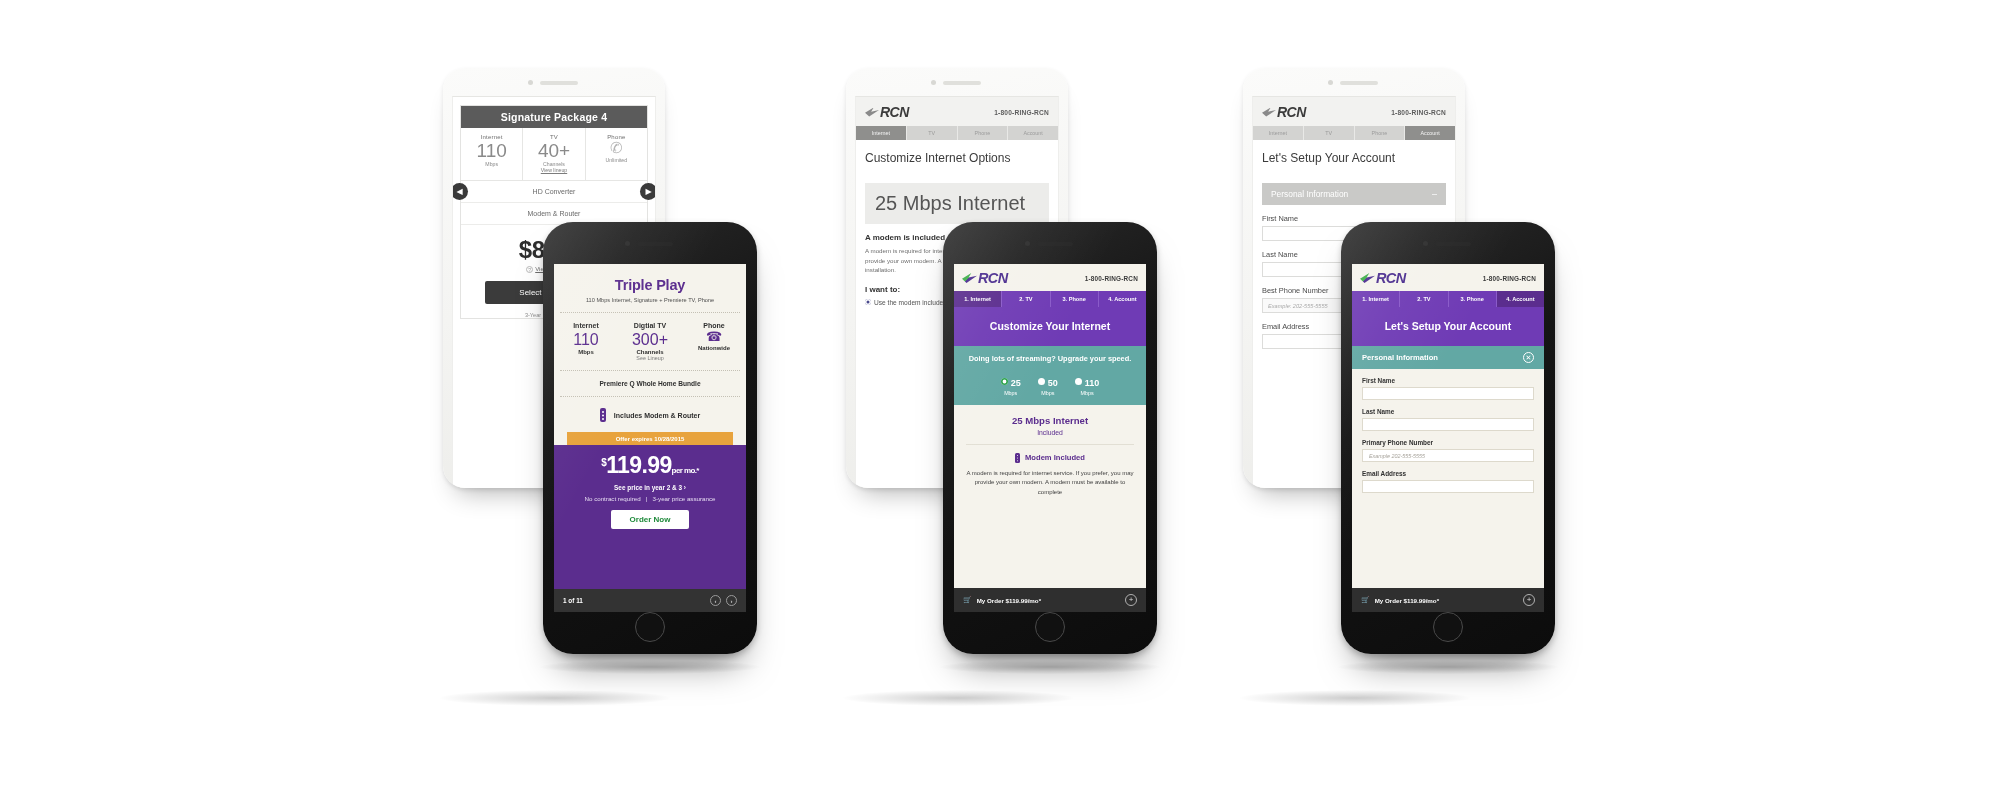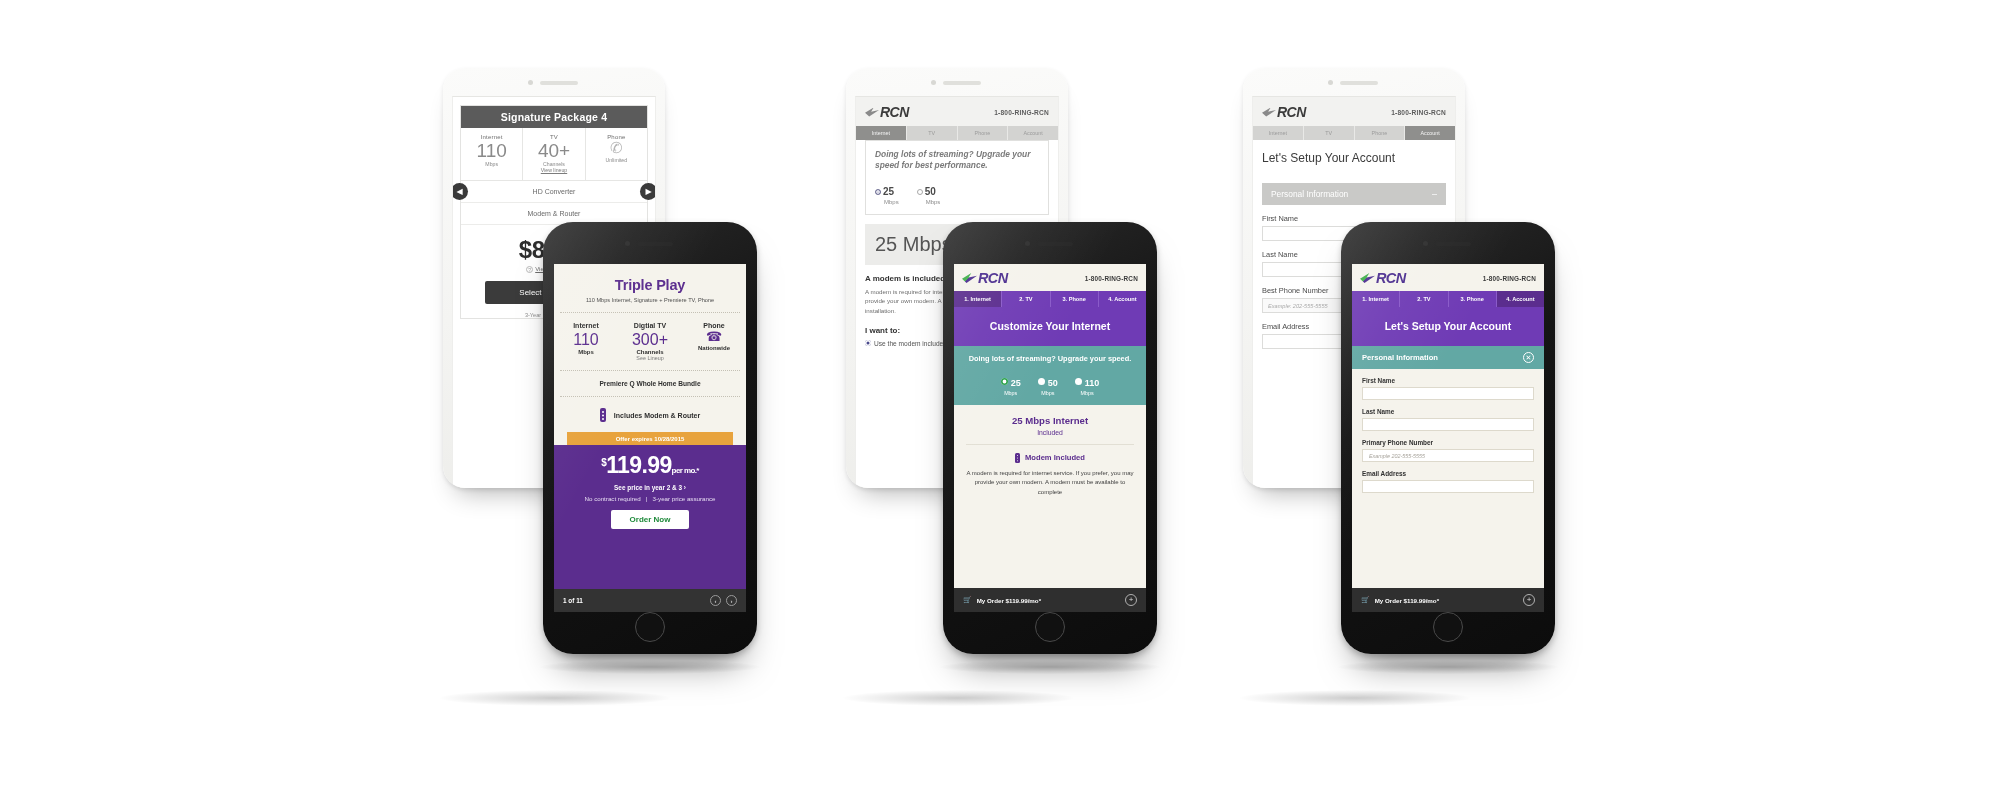--- a/index.html
+++ b/index.html
@@ -311,33 +311,21 @@
             <span class="wm">RCN</span>
           </div>
           <div class="site-phone">1-800-RING-RCN</div>
         </div>
         <div class="site-tabs">
           <div class="site-tab active">Internet</div>
           <div class="site-tab">TV</div>
           <div class="site-tab">Phone</div>
           <div class="site-tab">Account</div>
         </div>
-        <div class="site-box">
-          <i>Doing lots of streaming? Upgrade your speed for best performance.</i>
-          <div class="opt-row">
-            <div class="opt">
-              <span class="rb on"></span><span class="v">25</span>
-              <span class="u">Mbps</span>
-            </div>
-            <div class="opt">
-              <span class="rb"></span><span class="v">50</span>
-              <span class="u">Mbps</span>
-            </div>
-          </div>
-        </div>
+        <div class="site-h1">Customize Internet Options</div>
         <div class="site-band">25 Mbps Internet</div>
         <div class="site-sub">
           <b>A modem is included</b>
           <p>A modem is required for internet service. If you prefer, you may provide your own modem. A modem must be available to complete installation.</p>
         </div>
         <div class="site-want">I want to:</div>
         <div class="site-want-opt">
           <span class="rb on" style="display:inline-block;width:6px;height:6px;border-radius:50%;background:#4a4a8c;box-shadow:inset 0 0 0 1.5px #fff;margin-right:3px;"></span><span>Use the modem included</span>
         </div>
       </div>

